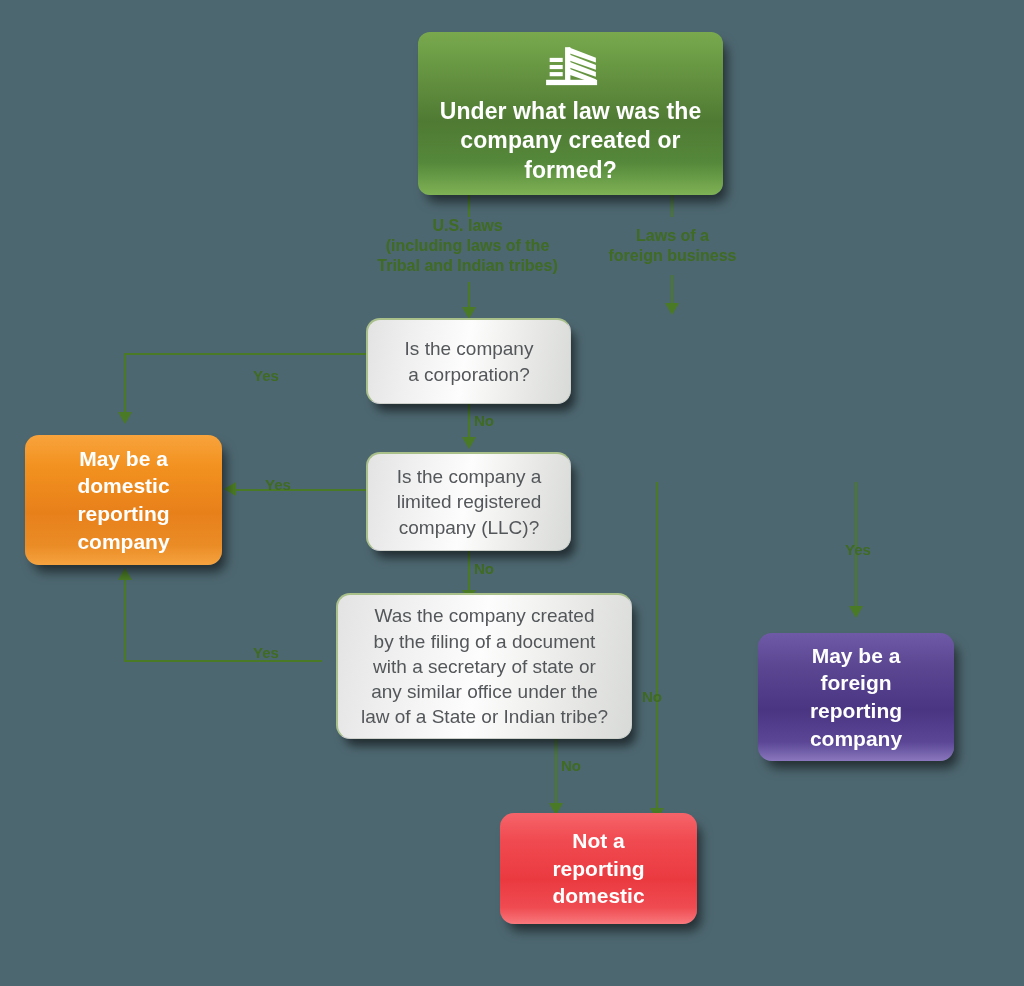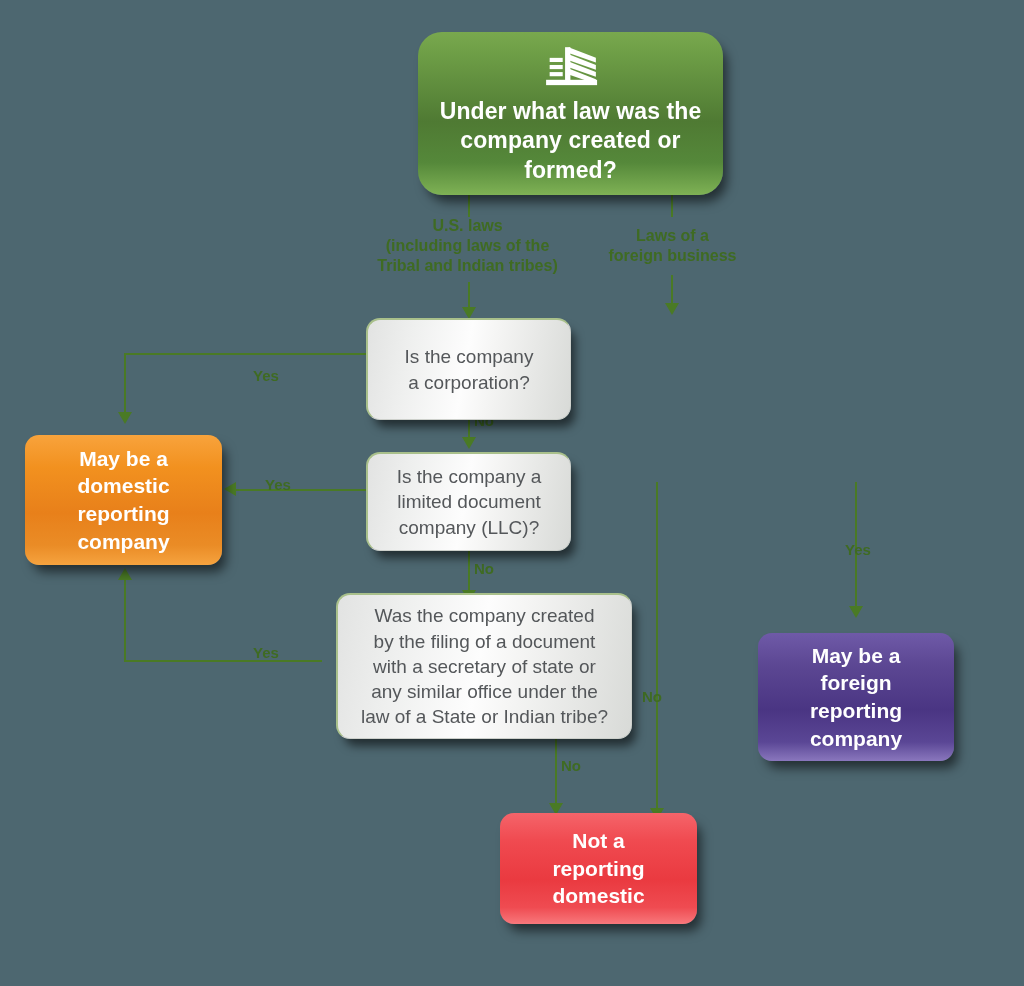--- a/index.html
+++ b/index.html
@@ -38,21 +38,21 @@
   .terminal{
     color:#ffffff;
     font-weight:bold;
     font-size:21px;
     line-height:1.32;
     box-shadow:6px 9px 11px -2px rgba(0,0,0,.55);
     padding:10px 12px;
   }
   .t-green{
     background:linear-gradient(180deg,#79a84e 0%,#6f9f47 12%,#4f7a33 55%,#55883a 80%,#7fb255 100%);
-    border-radius:24px;
+    border-radius:12px;
     font-size:23px;
     letter-spacing:.1px;
   }
   .t-orange{
     background:linear-gradient(180deg,#f8a33c 0%,#f2911f 25%,#e8801a 60%,#ea8c26 85%,#f6a33f 100%);
   }
   .t-purple{
     background:linear-gradient(180deg,#6f5aa8 0%,#5c4793 25%,#4a3583 60%,#5a4695 85%,#8a77bd 100%);
   }
   .t-red{
@@ -156,28 +156,28 @@
         <rect x="14" y="20" width="22" height="7"></rect>
         <rect x="14" y="32" width="22" height="7"></rect>
         <rect x="14" y="44" width="22" height="7"></rect>
         <rect x="8" y="57" width="86" height="9"></rect>
       </g>
     </svg>
     <span class="txt" id="start-label" style="white-space: pre-line;">Under what law was the
 company created or formed?</span>
   </div>
 
-  <div class="node decision" style="left:366px;top:318px;width:205px;height:102px;">
+  <div class="node decision" style="left:366px;top:318px;width:205px;height:86px;">
     <span class="txt" style="white-space: pre-line;">Is  the company
 a corporation?</span>
   </div>
 
   <div class="node decision" style="left:366px;top:452px;width:205px;height:99px;">
     <span class="txt" style="white-space: pre-line;">Is the company a
-limited document
+limited registered
 company (LLC)?</span>
   </div>
 
   <div class="node decision" style="left:336px;top:593px;width:296px;height:146px;">
     <span class="txt" style="white-space: pre-line;">Was the company created
 by the filing of a document
 with a secretary of state or
 any similar office under the
 law of a State or Indian tribe?</span>
   </div>

